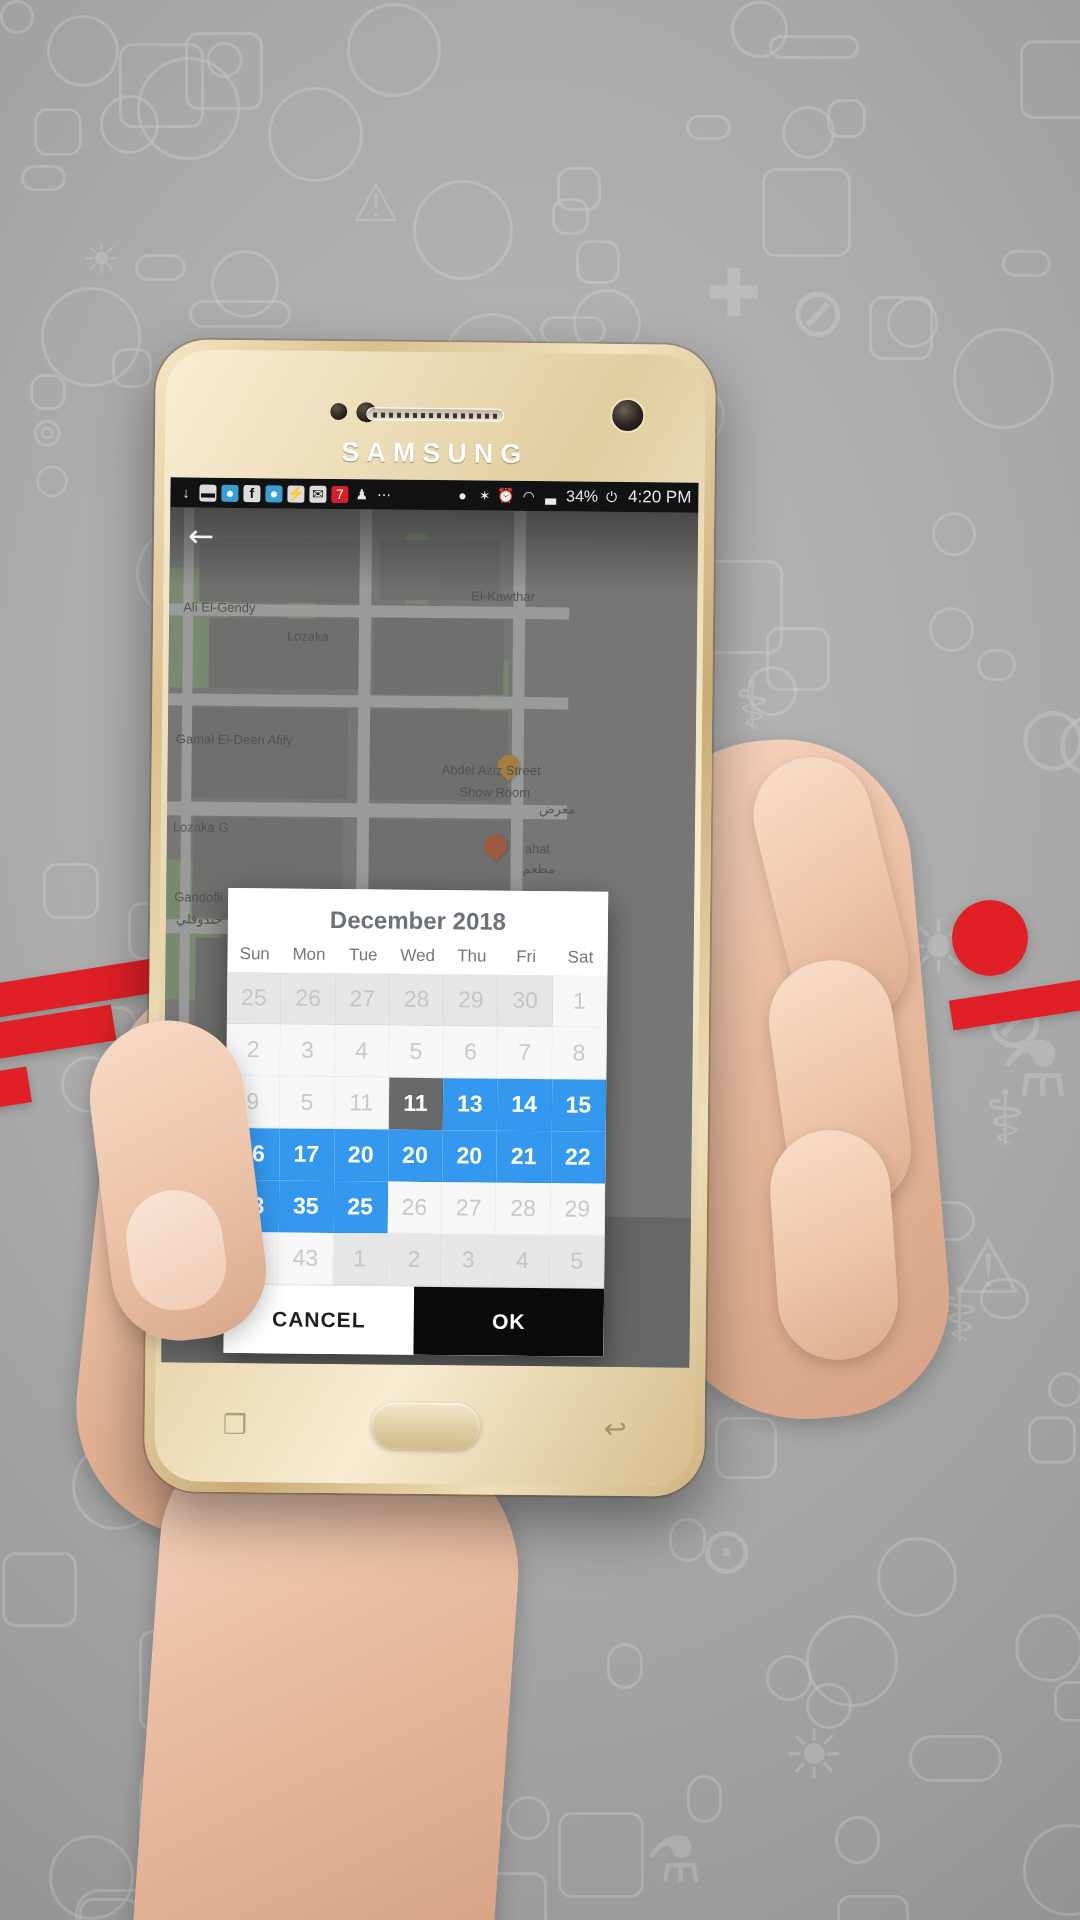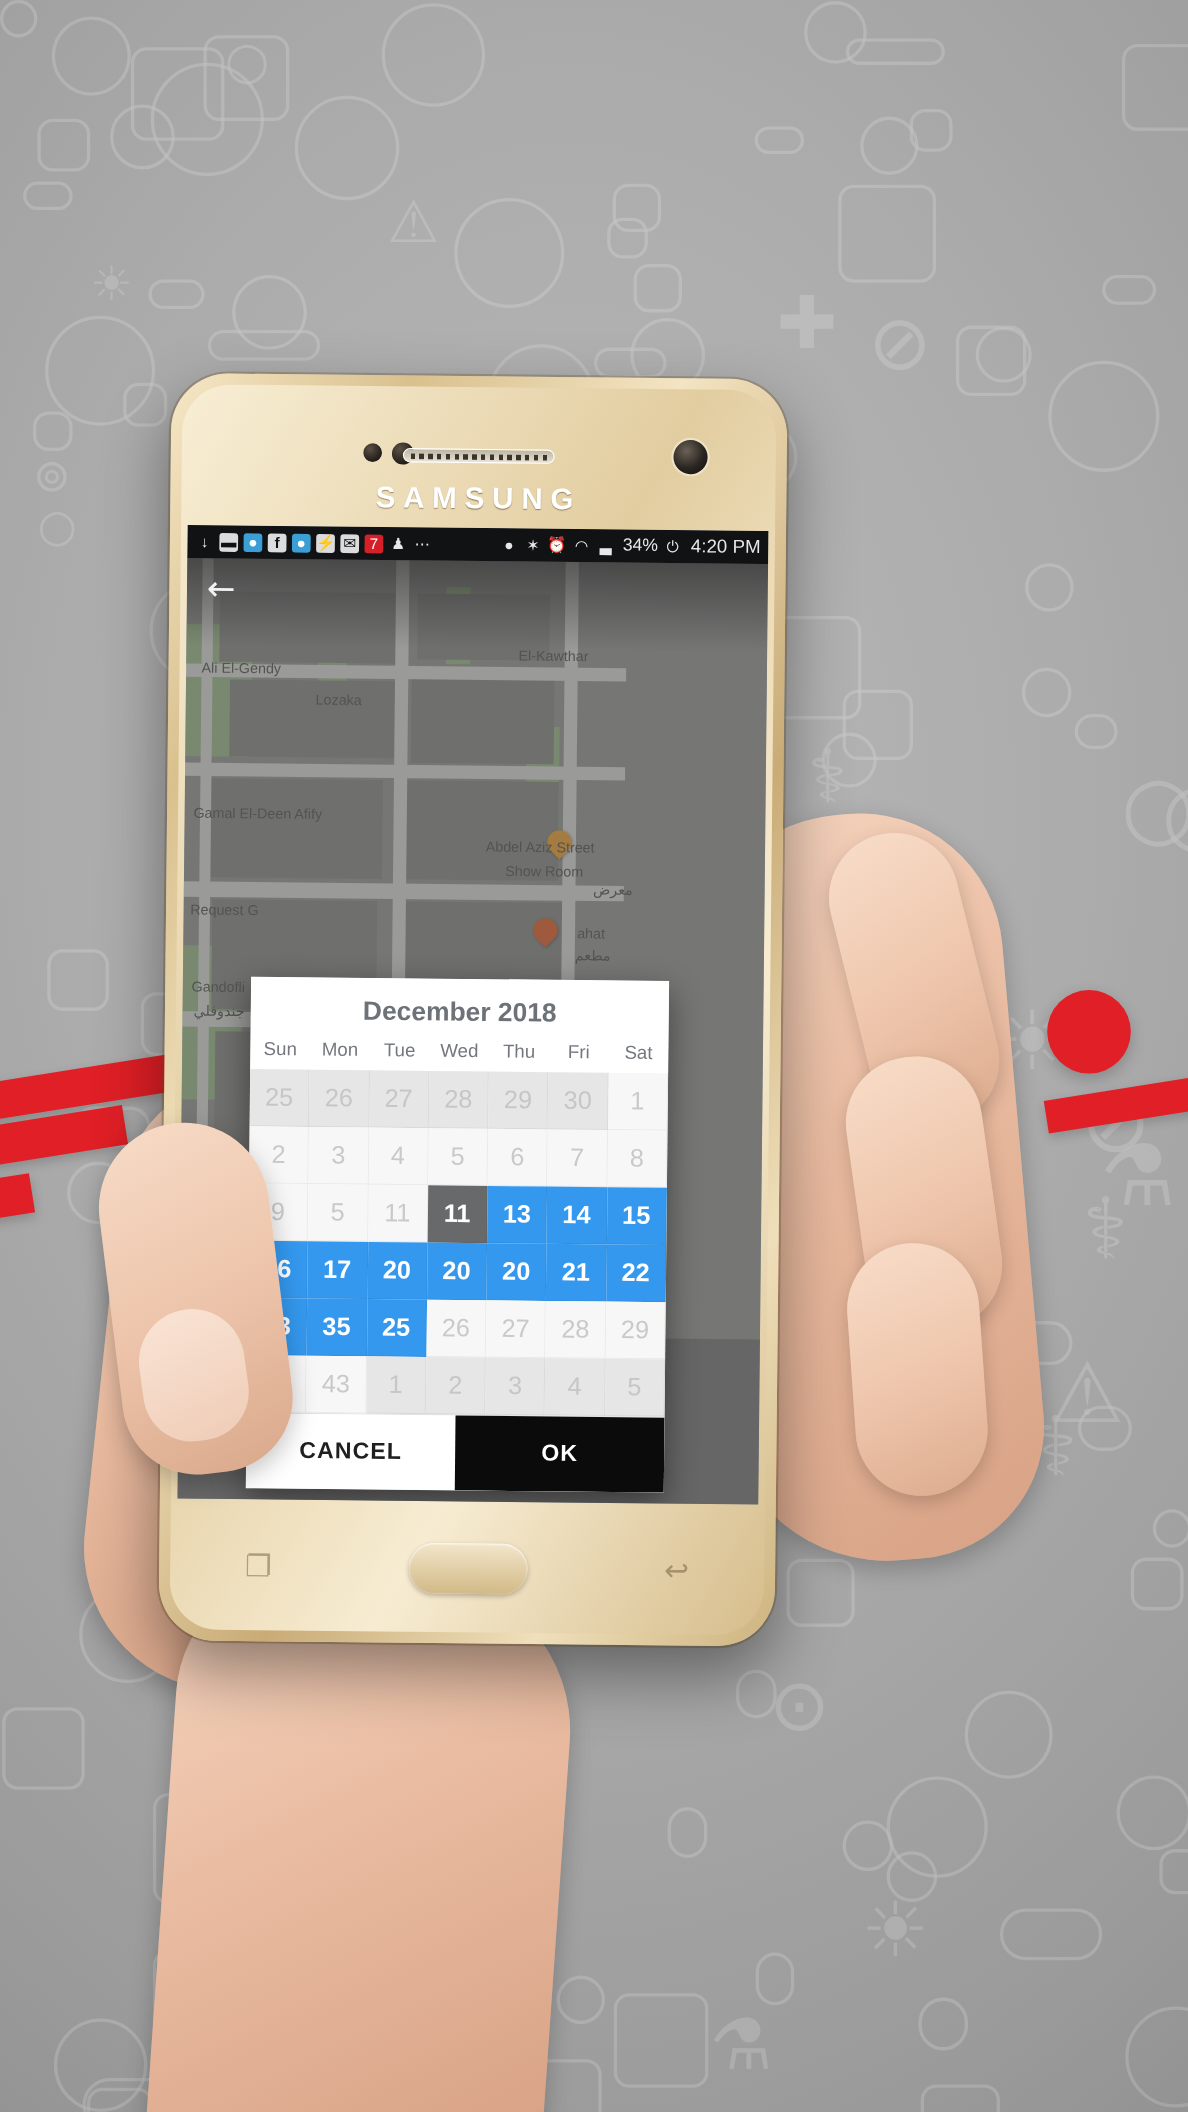--- a/index.html
+++ b/index.html
@@ -568,21 +568,21 @@
         <div class="poi" style="left:318px; top:324px; background:#e06a3a;"></div>
 
         <div id="map-labels">
             <div class="maplabel" style="left: 302px; top: 78px;">El-Kawthar</div>
             <div class="maplabel" style="left: 14px; top: 92px;">Ali El-Gendy</div>
             <div class="maplabel" style="left: 118px; top: 120px;">Lozaka</div>
             <div class="maplabel" style="left: 8px; top: 224px;">Gamal El-Deen Afify</div>
             <div class="maplabel" style="left: 274px; top: 252px;">Abdel Aziz Street</div>
             <div class="maplabel" style="left: 292px; top: 274px;">Show Room</div>
             <div class="maplabel" style="left: 372px; top: 290px;">معرض</div>
-            <div class="maplabel" style="left: 6px; top: 312px;">Request G</div>
+            <div class="maplabel" style="left: 6px; top: 312px;">Lozaka G</div>
             <div class="maplabel" style="left: 358px; top: 330px;">ahat</div>
             <div class="maplabel" style="left: 356px; top: 350px;">مطعم</div>
             <div class="maplabel" style="left: 8px; top: 382px;">Gandofli</div>
             <div class="maplabel" style="left: 10px; top: 404px;">جندوفلي</div>
             <div class="maplabel" style="left: 4px; top: 632px;">l-Shaikh Ah</div>
           </div>
       </div>
 
       <div id="map-scrim"></div>
       <div id="topbar-scrim"></div>

